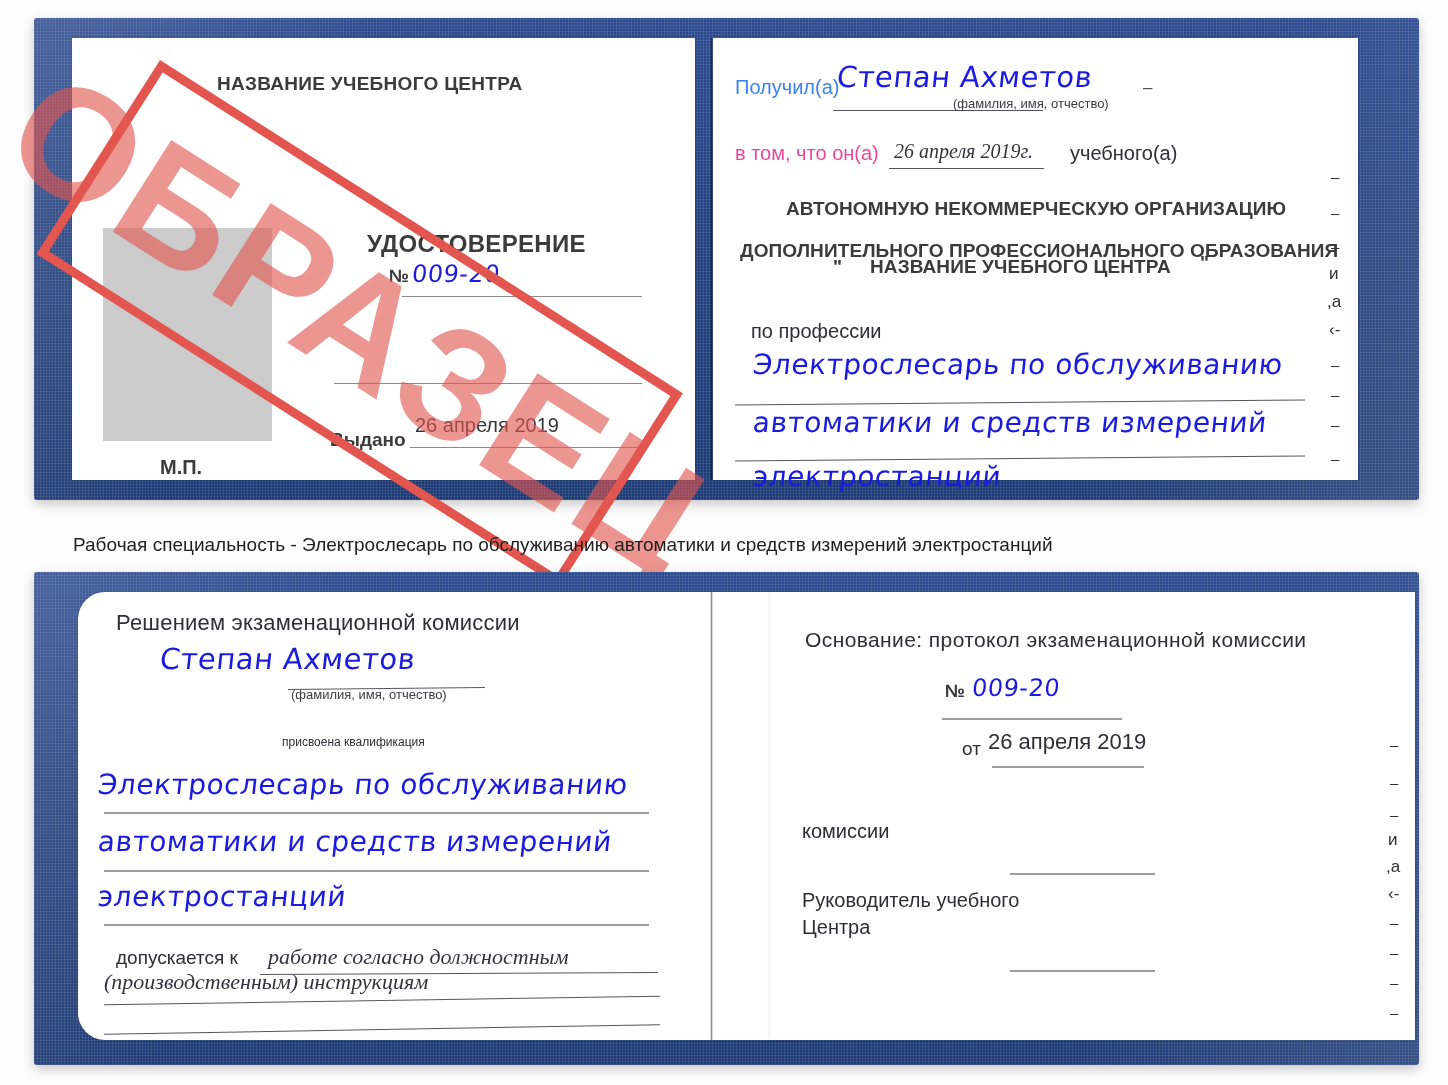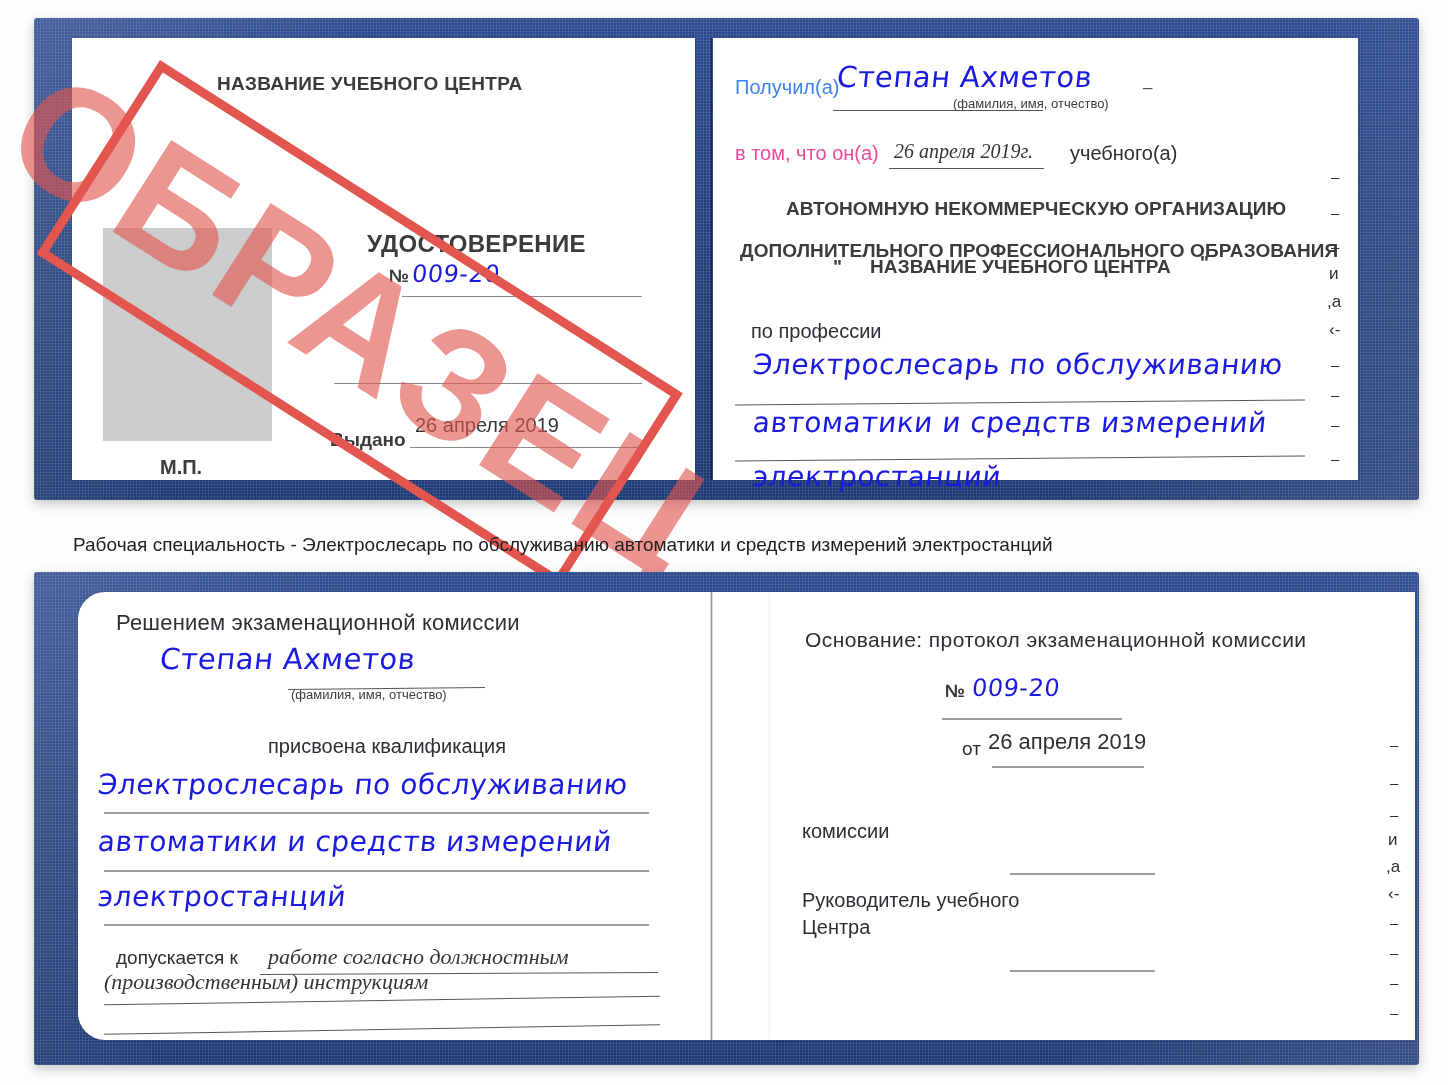--- a/index.html
+++ b/index.html
@@ -179,21 +179,21 @@
   </div>
 
   <div class="leaf left" style="left:78px;top:592px;width:741px;height:448px;border-radius:27px;">
 
     <div class="txt" style="left:38px;top:18px;font-size:22px;color:#2e2e34;letter-spacing:.2px;">Решением экзаменационной комиссии</div>
 
     <div class="txt hand" style="left:82px;top:50px;font-size:29px;font-style:normal;">Степан Ахметов</div>
     <div class="rule dark" style="left:210px;top:96px;width:197px;transform:rotate(-.6deg);"></div>
     <div class="txt" style="left:213px;top:95px;font-size:13px;color:#3b3b41;">(фамилия, имя, отчество)</div>
 
-    <div class="txt" style="left:190px;top:143px;font-size:20px;color:#2e2e34;">присвоена квалификация</div>
+    <div class="txt" style="left:204px;top:143px;font-size:12px;color:#2e2e34;">присвоена квалификация</div>
 
     <div class="txt hand" style="left:20px;top:176px;font-size:28px;font-style:normal;">Электрослесарь по обслуживанию</div>
     <div class="rule" style="left:26px;top:220px;width:545px;background:#9d9d9d;height:2px;"></div>
 
     <div class="txt hand" style="left:20px;top:233px;font-size:28px;font-style:normal;">автоматики и средств измерений</div>
     <div class="rule" style="left:26px;top:278px;width:545px;background:#9d9d9d;height:2px;"></div>
 
     <div class="txt hand" style="left:20px;top:288px;font-size:28px;font-style:normal;">электростанций</div>
     <div class="rule" style="left:26px;top:332px;width:545px;background:#9d9d9d;height:2px;"></div>
 

